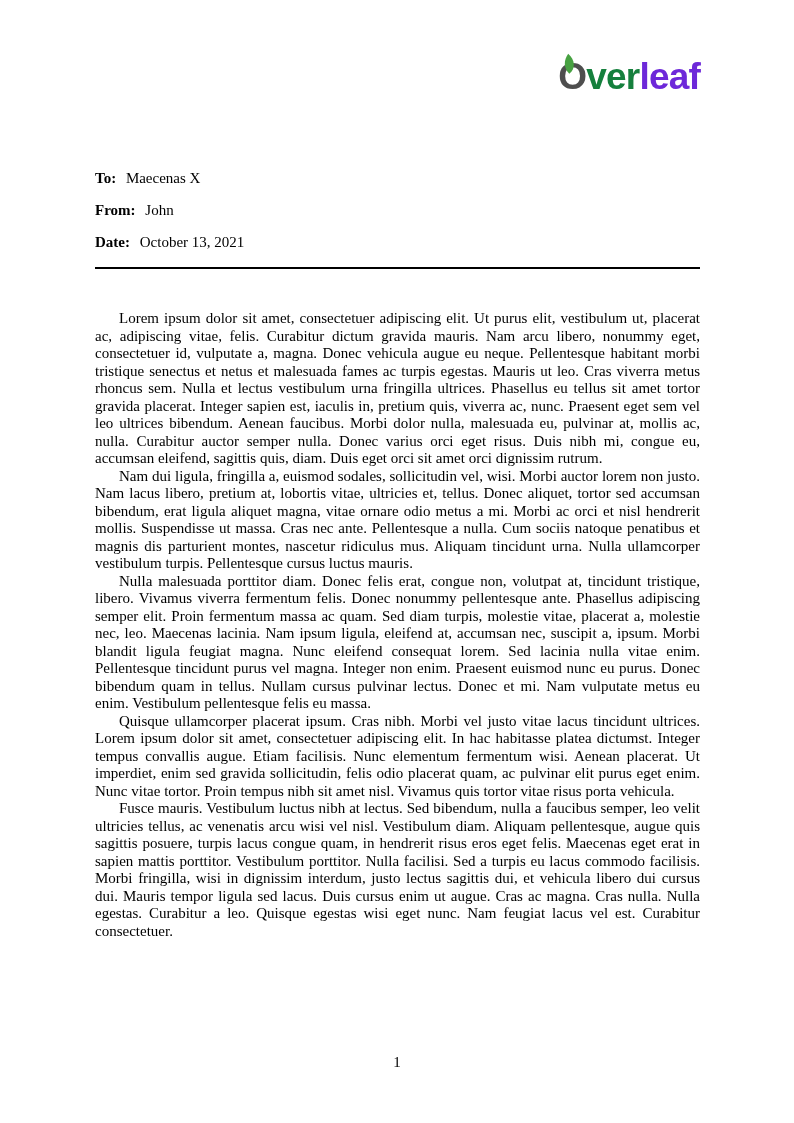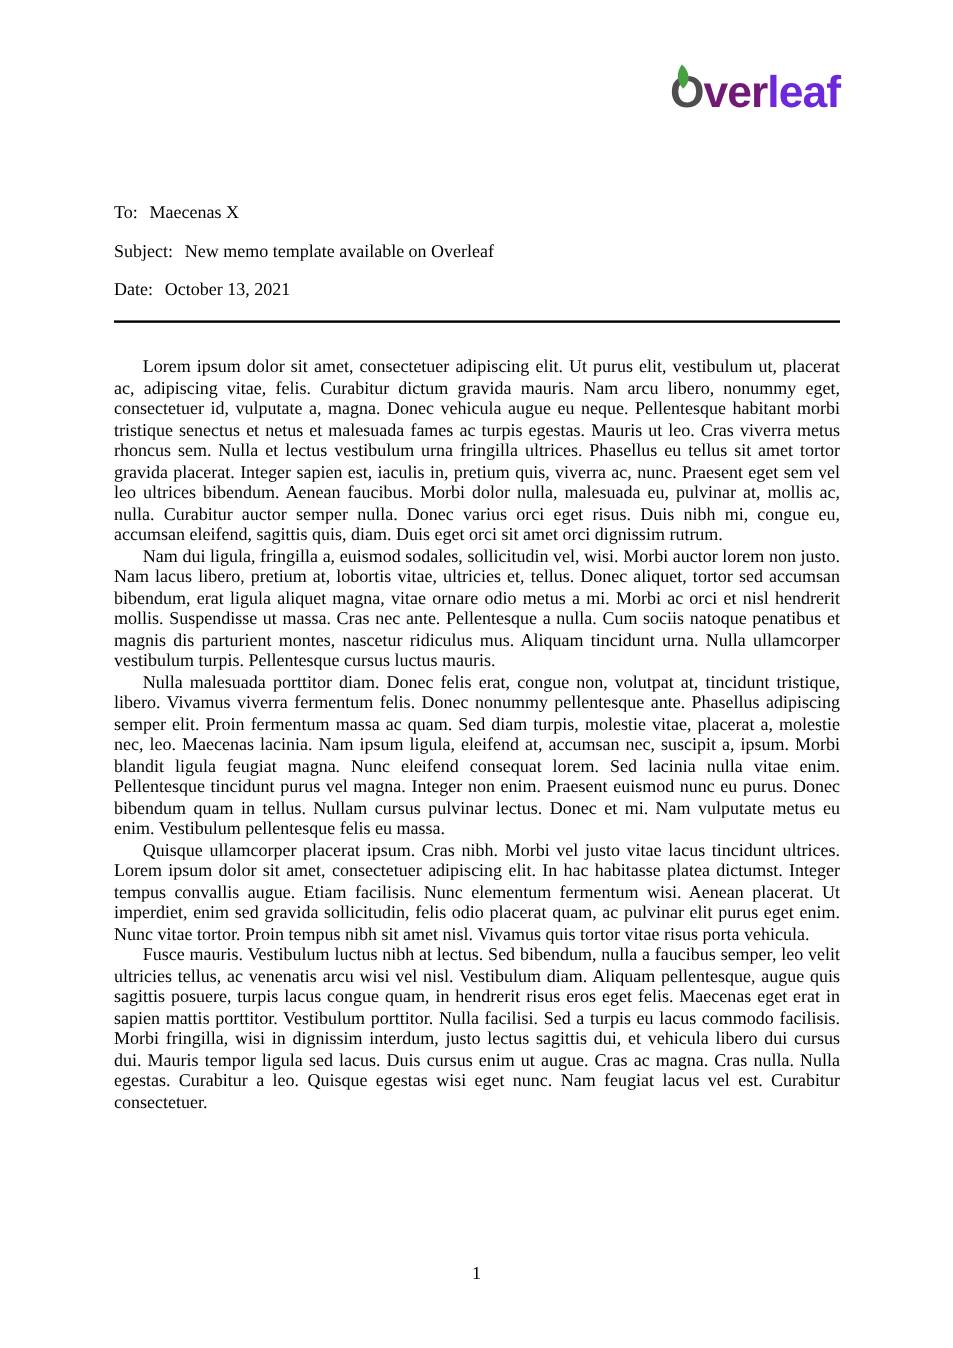--- a/index.html
+++ b/index.html
@@ -32,38 +32,38 @@
     letter-spacing: -0.8px;
     line-height: 1;
   }
   .logo-o { position: relative; color: #4e4e4e; display: inline-block; }
   .logo-o svg {
     position: absolute;
     left: 7px;
     top: -6px;
     transform: rotate(-10deg);
   }
-  .logo-ver { color: #701a75; }
+  .logo-ver { color: #15803d; }
   .logo-leaf { color: #6d28d9; }
 
   
   .memo-head { margin-top: 74px; font-size: 15px; line-height: 18px; }
   .field { margin-bottom: 14px; }
-  .field .label { font-weight: normal; margin-right: 6px; }
+  .field .label { font-weight: bold; margin-right: 6px; }
 
   .rule {
     border: none;
     border-top: 2px solid #000;
     margin-top: 16px;
     height: 0;
   }
 
   
   .body-text {
-    margin-top: 29px;
+    margin-top: 41px;
     font-size: 15px;
     line-height: 17.5px;
     text-align: justify;
   }
   .body-text p { text-indent: 24px; hyphens: auto; }
 
   
   .footer {
     position: absolute;
     bottom: 52px;
@@ -91,22 +91,22 @@
         <span class="logo-leaf">leaf</span>
       </div>
     </div>
 
     <section class="memo-head">
       <div class="field">
         <span class="label">To:</span>
         <span class="value">Maecenas X</span>
       </div>
       <div class="field">
-        <span class="label">Subject:</span>
-        <span class="value">New memo template available on Overleaf</span>
+        <span class="label">From:</span>
+        <span class="value">John</span>
       </div>
       <div class="field">
         <span class="label">Date:</span>
         <span class="value">October 13, 2021</span>
       </div>
     </section>
 
     <hr class="rule">
 
     <main class="body-text">

